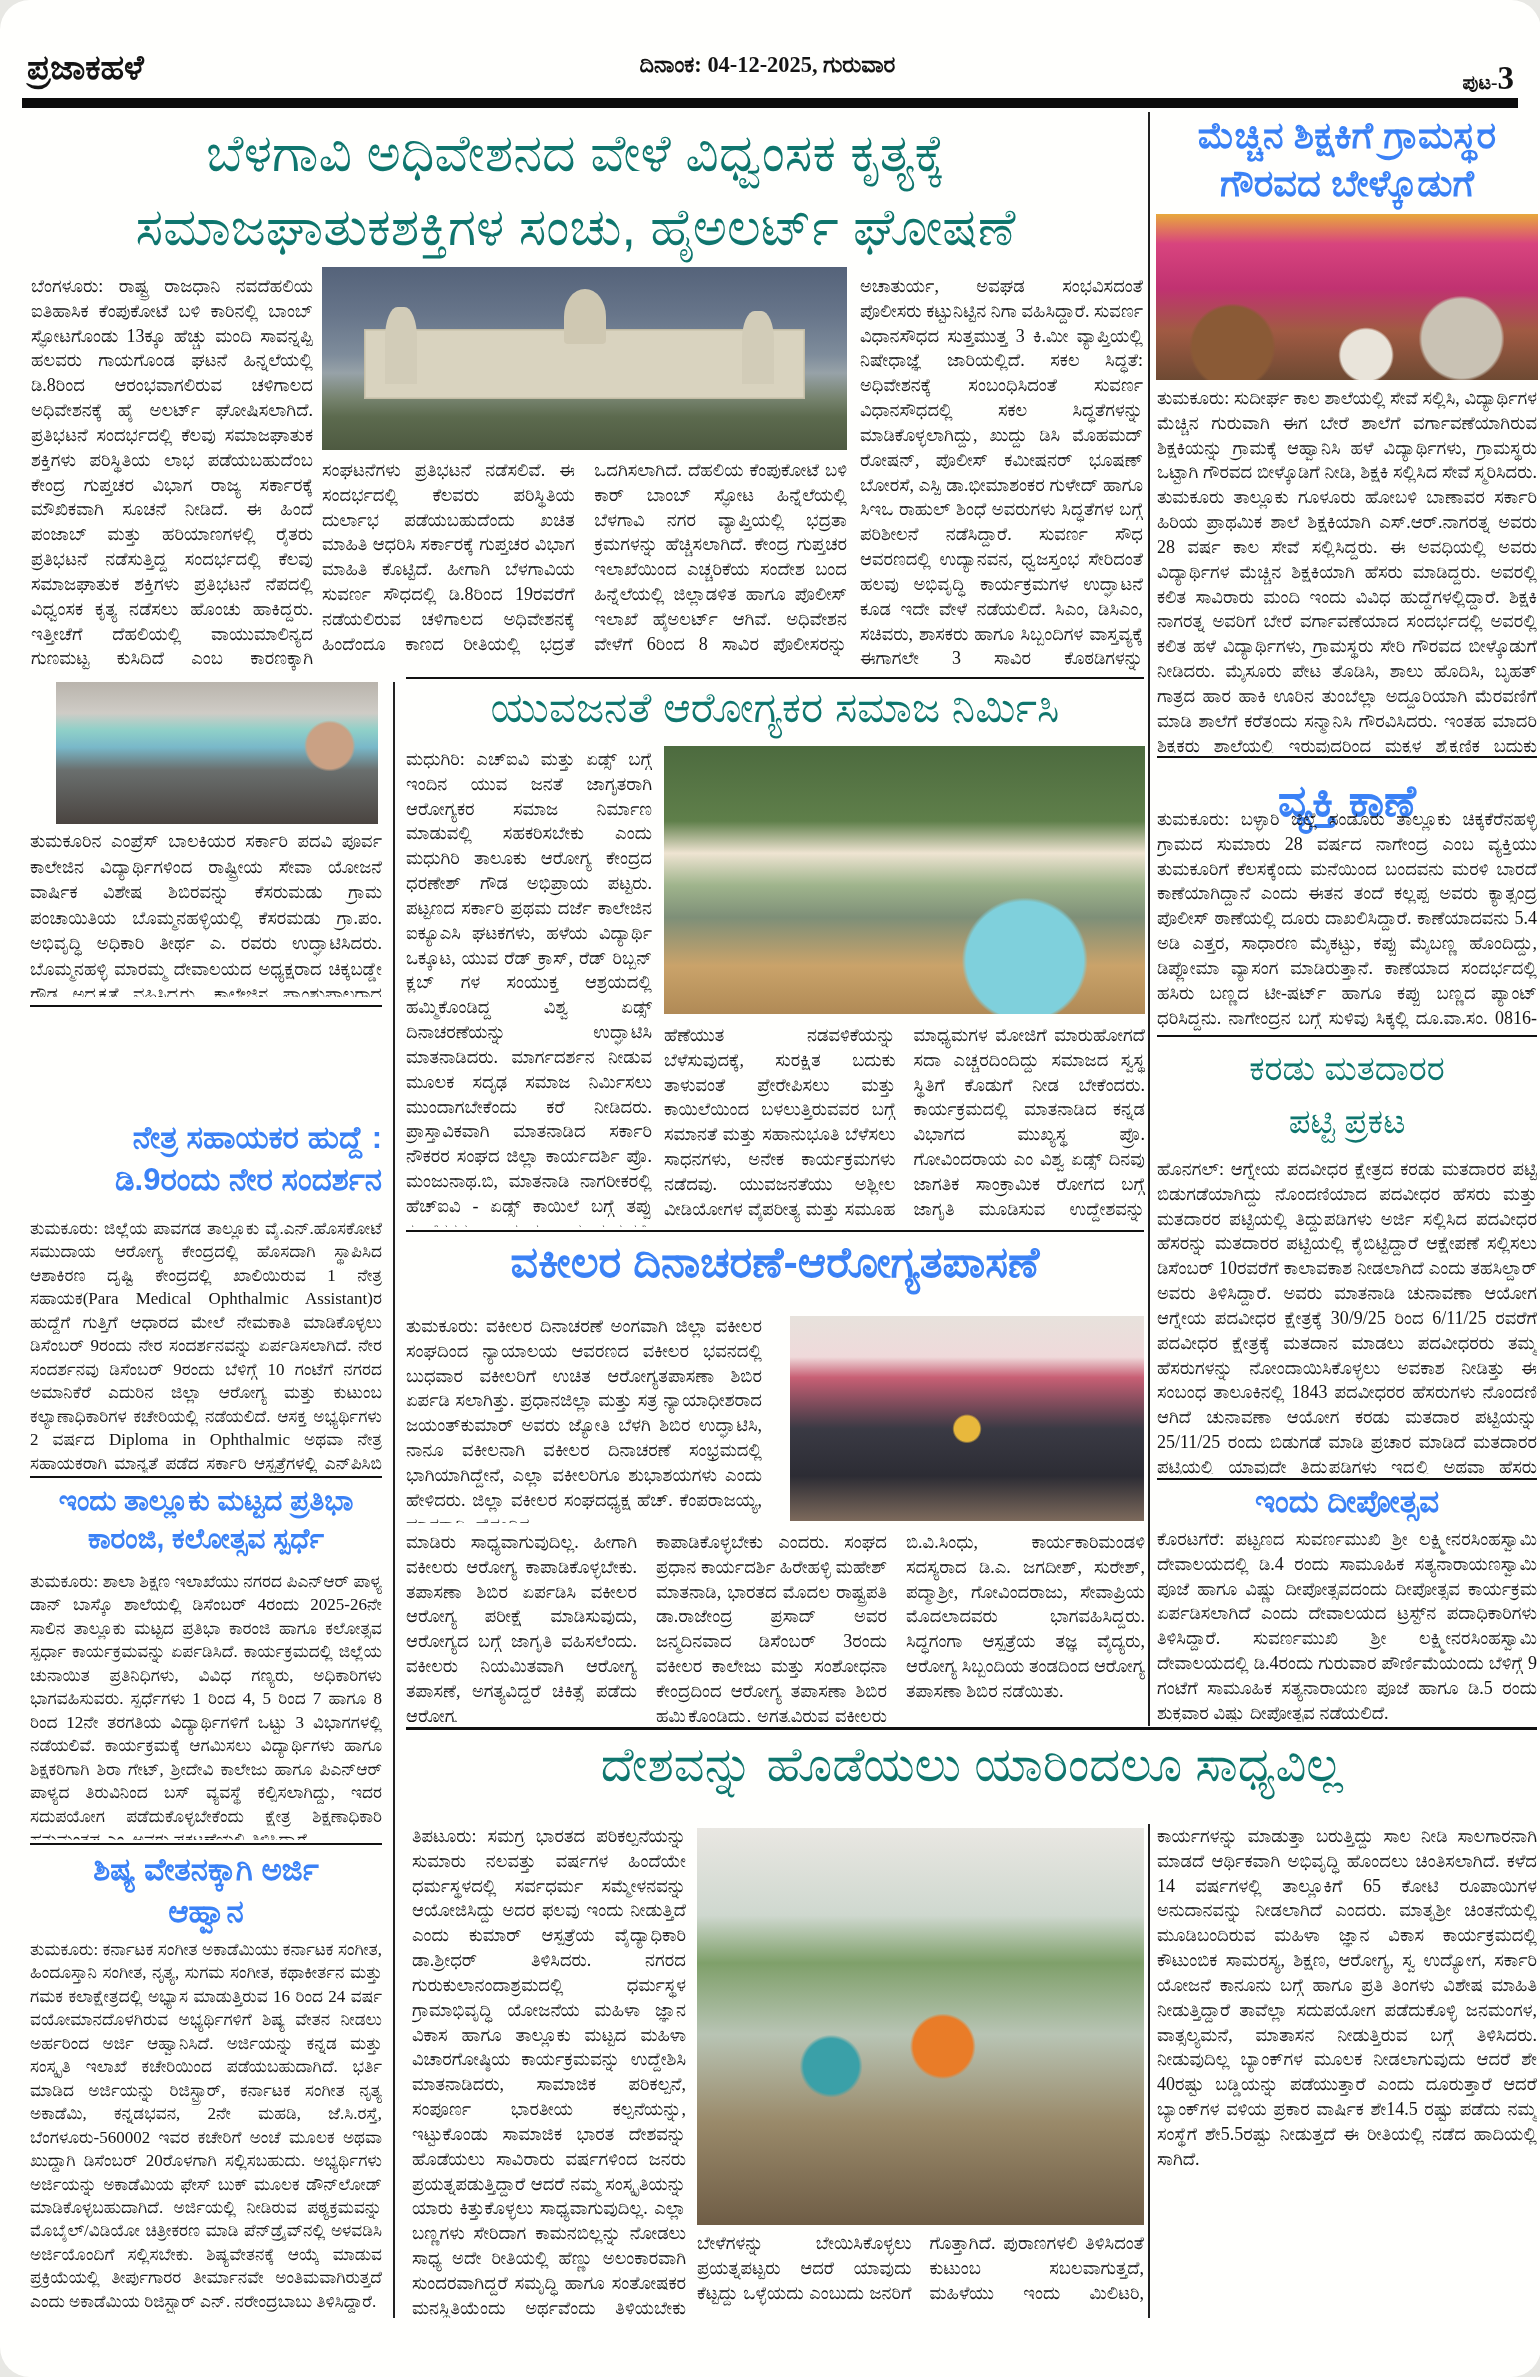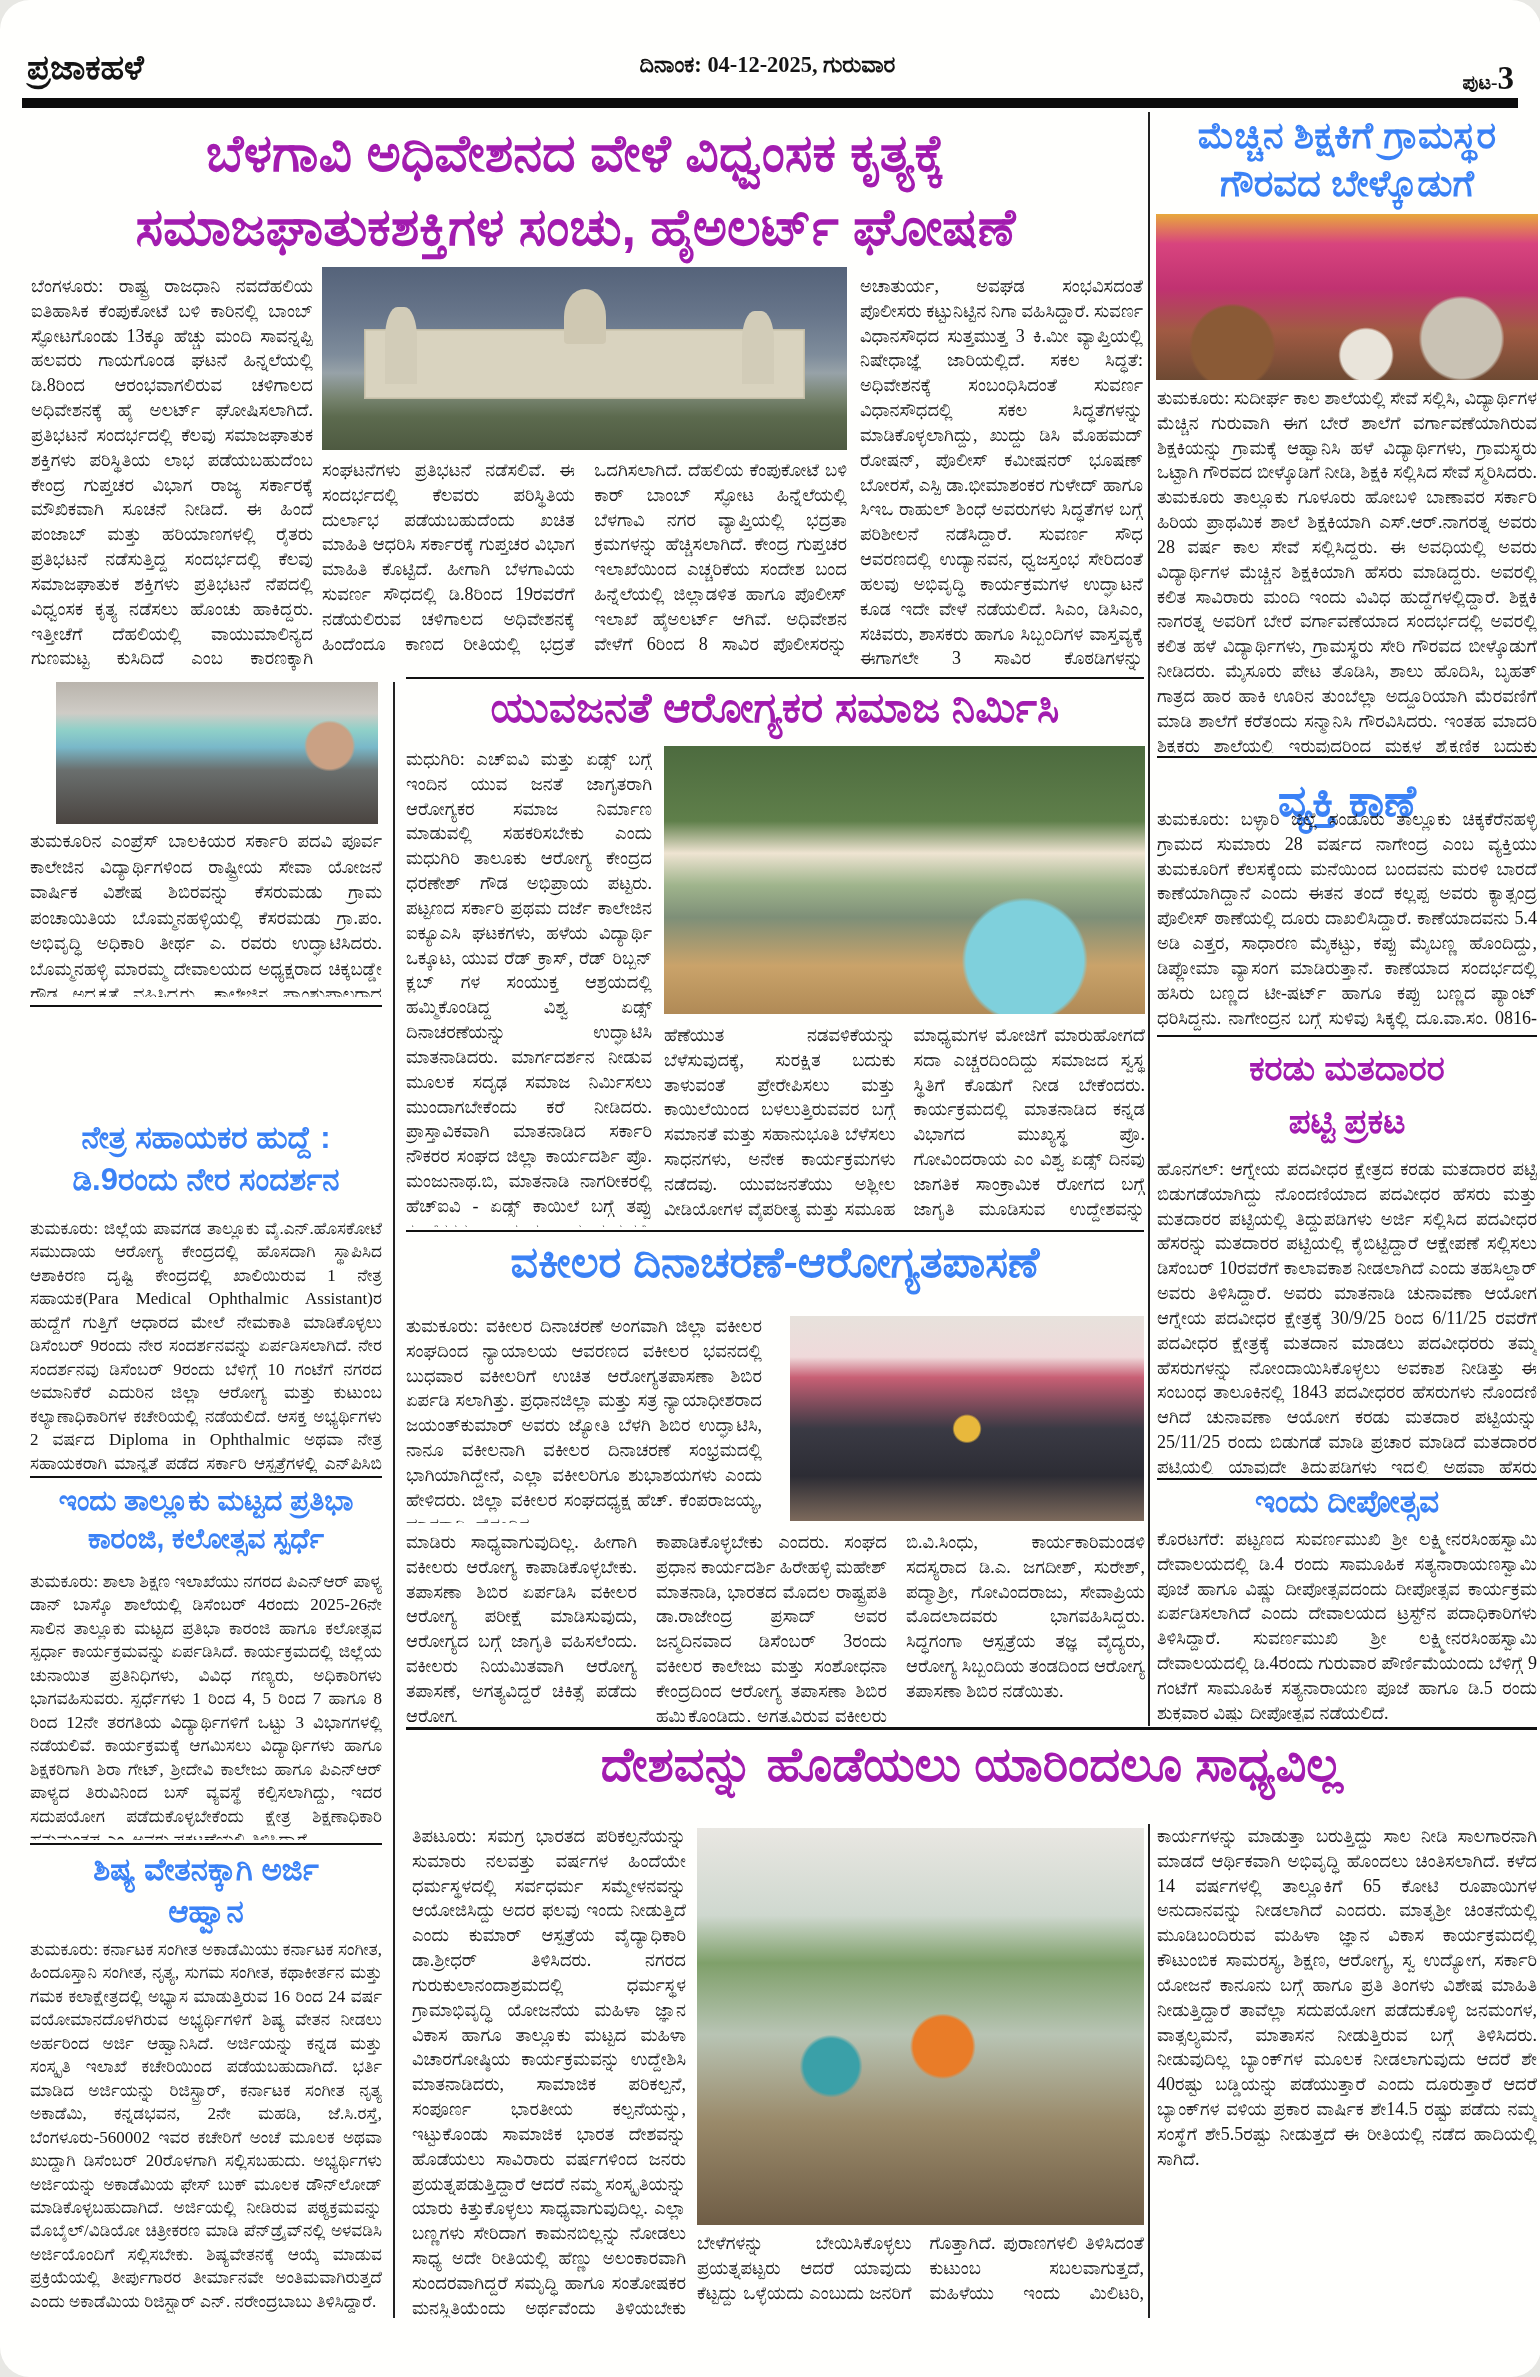--- a/index.html
+++ b/index.html
@@ -4,21 +4,21 @@
 <style>
   html,body{margin:0;padding:0;background:#e8e8e4;}
   #page{position:relative;width:1541px;height:2377px;background:#fffffd;
         font-family:"Liberation Serif","DejaVu Serif",serif;color:#141414;overflow:hidden;border-radius:30px;}
   .abs{position:absolute;}
   .body-text{font-size:18px;line-height:1.38;text-align:justify;overflow:hidden;
              word-break:break-word;}
   .caption{font-size:18px;line-height:1.42;text-align:justify;overflow:hidden;}
   .rule-h{background:#111;height:2.2px;}
   .rule-v{background:#222;width:1.5px;}
-  .head-red{color:#a21caf;font-weight:bold;font-family:"Liberation Sans","DejaVu Sans",sans-serif;}
+  .head-red{color:#0f766e;font-weight:normal;font-family:"Liberation Sans","DejaVu Sans",sans-serif;}
   .head-black{color:#3b82f6;font-weight:bold;font-family:"Liberation Sans","DejaVu Sans",sans-serif;}
   .centered{text-align:center;}
   .photo{background:#9a9a92;overflow:hidden;}
   
   .ph-soudha{background:
      linear-gradient(180deg,#55637a 0%,#67758a 26%,#7e8c9b 48%,#97a2a8 58%,#76836e 72%,#5c6a4e 82%,#4e5a41 100%);}
   .ph-soudha .bldg{position:absolute;left:8%;right:8%;top:34%;height:38%;background:#d9d3bf;
      box-shadow:0 0 0 1.5px #c4bda6 inset;}
   .ph-soudha .dome{position:absolute;left:46%;top:12%;width:8%;height:30%;background:#cfc8b2;
      border-radius:50% 50% 8% 8%;}
@@ -98,21 +98,21 @@
   <div class="abs rule-h" style="left:1157px;top:1478px;width:380px;"></div>
   <div class="abs head-black centered" style="left:1157px;top:1484px;width:380px;font-size:31px;">ಇಂದು ದೀಪೋತ್ಸವ</div>
   <div class="abs body-text" style="left:1157px;top:1527px;width:380px;height:195px;">ಕೊರಟಗೆರೆ: ಪಟ್ಟಣದ ಸುವರ್ಣಮುಖಿ ಶ್ರೀ ಲಕ್ಷ್ಮೀನರಸಿಂಹಸ್ವಾಮಿ ದೇವಾಲಯದಲ್ಲಿ ಡಿ.4 ರಂದು ಸಾಮೂಹಿಕ ಸತ್ಯನಾರಾಯಣಸ್ವಾಮಿ ಪೂಜೆ ಹಾಗೂ ವಿಷ್ಣು ದೀಪೋತ್ಸವದಂದು ದೀಪೋತ್ಸವ ಕಾರ್ಯಕ್ರಮ ಏರ್ಪಡಿಸಲಾಗಿದೆ ಎಂದು ದೇವಾಲಯದ ಟ್ರಸ್ಟ್‌ನ ಪದಾಧಿಕಾರಿಗಳು ತಿಳಿಸಿದ್ದಾರೆ. ಸುವರ್ಣಮುಖಿ ಶ್ರೀ ಲಕ್ಷ್ಮೀನರಸಿಂಹಸ್ವಾಮಿ ದೇವಾಲಯದಲ್ಲಿ ಡಿ.4ರಂದು ಗುರುವಾರ ಪೌರ್ಣಿಮೆಯಂದು ಬೆಳಿಗ್ಗೆ 9 ಗಂಟೆಗೆ ಸಾಮೂಹಿಕ ಸತ್ಯನಾರಾಯಣ ಪೂಜೆ ಹಾಗೂ ಡಿ.5 ರಂದು ಶುಕ್ರವಾರ ವಿಷ್ಣು ದೀಪೋತ್ಸವ ನಡೆಯಲಿದೆ.</div>
 
   <div class="abs rule-v" style="left:393px;top:682px;height:1636px;"></div>
 
   <div class="abs photo ph-nss" style="left:56px;top:682px;width:322px;height:142px;"></div>
   <div class="abs caption" style="left:30px;top:829px;width:352px;height:168px;">ತುಮಕೂರಿನ ಎಂಪ್ರೆಸ್ ಬಾಲಕಿಯರ ಸರ್ಕಾರಿ ಪದವಿ ಪೂರ್ವ ಕಾಲೇಜಿನ ವಿದ್ಯಾರ್ಥಿಗಳಿಂದ ರಾಷ್ಟ್ರೀಯ ಸೇವಾ ಯೋಜನೆ ವಾರ್ಷಿಕ ವಿಶೇಷ ಶಿಬಿರವನ್ನು ಕೆಸರುಮಡು ಗ್ರಾಮ ಪಂಚಾಯಿತಿಯ ಬೊಮ್ಮನಹಳ್ಳಿಯಲ್ಲಿ ಕೆಸರಮಡು ಗ್ರಾ.ಪಂ. ಅಭಿವೃದ್ಧಿ ಅಧಿಕಾರಿ ತೀರ್ಥ ಎ. ರವರು ಉದ್ಘಾಟಿಸಿದರು. ಬೊಮ್ಮನಹಳ್ಳಿ ಮಾರಮ್ಮ ದೇವಾಲಯದ ಅಧ್ಯಕ್ಷರಾದ ಚಿಕ್ಕಬಡ್ಡೇ ಗೌಡ ಅಧ್ಯಕ್ಷತೆ ವಹಿಸಿದ್ದರು. ಕಾಲೇಜಿನ ಪ್ರಾಂಶುಪಾಲರಾದ ಅನ್ನಪೂರ್ಣ ಡಿ.ಬಿ. ರವರು ಶಿಬಿರಾರ್ಥಿಗಳಿಗೆ ರಾಷ್ಟ್ರೀಯ ಸೇವಾ ಯೋಜನೆಯ ಪ್ರತಿಜ್ಞಾವಿಧಿಯ ಬೋಧಿಸಿದರು. ಶಿಬಿರಾಧಿಕಾರಿ ಡಾ. ಎ. ಓ. ನರಸಿಂಹಮೂರ್ತಿ, ಡಾ. ನಾಗವೇಣಿ ವಿ. ಎಂ.ರಹಮತ್ ಉನ್ನೀಸ, ಶುಭಮೂಗಿ ಹಾಗೂ ಉಪನ್ಯಾಸಕರುಗಳಾದ ಎನ್. ಸಿದ್ದಪ್ಪ, ಎನ್. ಕೃಷ್ಣಯ್ಯ, ರುದ್ರೇಶ್ ಎ, ಜಿ. ಶ್ರೀದೇವಿ ಉಪಸ್ಥಿತರಿದ್ದರು.</div>
 
   <div class="abs rule-h" style="left:30px;top:1005px;width:352px;"></div>
-  <div class="abs head-black centered" style="left:30px;top:1117px;width:352px;font-size:31px;line-height:1.35;">
+  <div class="abs head-black centered" style="left:30px;top:1117px;width:352px;font-size:31px;line-height:1.35;text-align:right;">
     <div>ನೇತ್ರ ಸಹಾಯಕರ ಹುದ್ದೆ :</div>
     <div>ಡಿ.9ರಂದು ನೇರ ಸಂದರ್ಶನ</div>
   </div>
   <div class="abs body-text" style="left:30px;top:1217px;width:352px;height:256px;font-size:17px;">ತುಮಕೂರು: ಜಿಲ್ಲೆಯ ಪಾವಗಡ ತಾಲ್ಲೂಕು ವೈ.ಎನ್.ಹೊಸಕೋಟೆ ಸಮುದಾಯ ಆರೋಗ್ಯ ಕೇಂದ್ರದಲ್ಲಿ ಹೊಸದಾಗಿ ಸ್ಥಾಪಿಸಿದ ಆಶಾಕಿರಣ ದೃಷ್ಟಿ ಕೇಂದ್ರದಲ್ಲಿ ಖಾಲಿಯಿರುವ 1 ನೇತ್ರ ಸಹಾಯಕ(Para Medical Ophthalmic Assistant)ರ ಹುದ್ದೆಗೆ ಗುತ್ತಿಗೆ ಆಧಾರದ ಮೇಲೆ ನೇಮಕಾತಿ ಮಾಡಿಕೊಳ್ಳಲು ಡಿಸೆಂಬರ್ 9ರಂದು ನೇರ ಸಂದರ್ಶನವನ್ನು ಏರ್ಪಡಿಸಲಾಗಿದೆ. ನೇರ ಸಂದರ್ಶನವು ಡಿಸೆಂಬರ್ 9ರಂದು ಬೆಳಿಗ್ಗೆ 10 ಗಂಟೆಗೆ ನಗರದ ಅಮಾನಿಕೆರೆ ಎದುರಿನ ಜಿಲ್ಲಾ ಆರೋಗ್ಯ ಮತ್ತು ಕುಟುಂಬ ಕಲ್ಯಾಣಾಧಿಕಾರಿಗಳ ಕಚೇರಿಯಲ್ಲಿ ನಡೆಯಲಿದೆ. ಆಸಕ್ತ ಅಭ್ಯರ್ಥಿಗಳು 2 ವರ್ಷದ Diploma in Ophthalmic ಅಥವಾ ನೇತ್ರ ಸಹಾಯಕರಾಗಿ ಮಾನ್ಯತೆ ಪಡೆದ ಸರ್ಕಾರಿ ಆಸ್ಪತ್ರೆಗಳಲ್ಲಿ ಎನ್‌ಪಿಸಿಬಿ ನಿಯಮಾನುಸಾರ ತರಬೇತಿ ಪಡೆದಿರಬೇಕು. ಕಂಪ್ಯೂಟರ್ ಮತ್ತು ಇಂಟರ್‌ನೆಟ್ ಇತ್ಯಾದಿ ಬಳಕೆಗೆ ಬೇಕಾಗುವ ಕಂಪ್ಯೂಟರ್ ಬೇಸಿಕ್ ಕೋರ್ಸ್‌ನಲ್ಲಿ ಕಡ್ಡಾಯವಾಗಿ ಉತ್ತೀರ್ಣರಾಗಿರಬೇಕು. ಸಂದರ್ಶನಕ್ಕೆ ಗರಿಷ್ಠ 45 ವರ್ಷದ ಅಭ್ಯರ್ಥಿಗಳು ಮೂಲ ದಾಖಲೆ ಹಾಗೂ 2 ಸ್ವಯಂ ದೃಢೀಕೃತ ಪ್ರತಿ ಹಾಗೂ 2 ಪಾಸ್ ಪೋರ್ಟ್ ಅಳತೆಯ ಭಾವಚಿತ್ರದೊಂದಿಗೆ ಹಾಜರಾಗಬಹುದಾಗಿದೆ ಎಂದು ಆರೋಗ್ಯ ಮತ್ತು ಕುಟುಂಬ ಕಲ್ಯಾಣಾಧಿಕಾರಿ ಡಾ॥ ಚಂದ್ರಶೇಖರ್ ಪ್ರಕಟಣೆಯಲ್ಲಿ ತಿಳಿಸಿದ್ದಾರೆ.</div>
 
   <div class="abs rule-h" style="left:30px;top:1476px;width:352px;"></div>
   <div class="abs head-black centered" style="left:30px;top:1482px;width:352px;font-size:28px;line-height:1.35;">
     <div>ಇಂದು ತಾಲ್ಲೂಕು ಮಟ್ಟದ ಪ್ರತಿಭಾ</div>
     <div>ಕಾರಂಜಿ, ಕಲೋತ್ಸವ ಸ್ಪರ್ಧೆ</div>
   </div>

